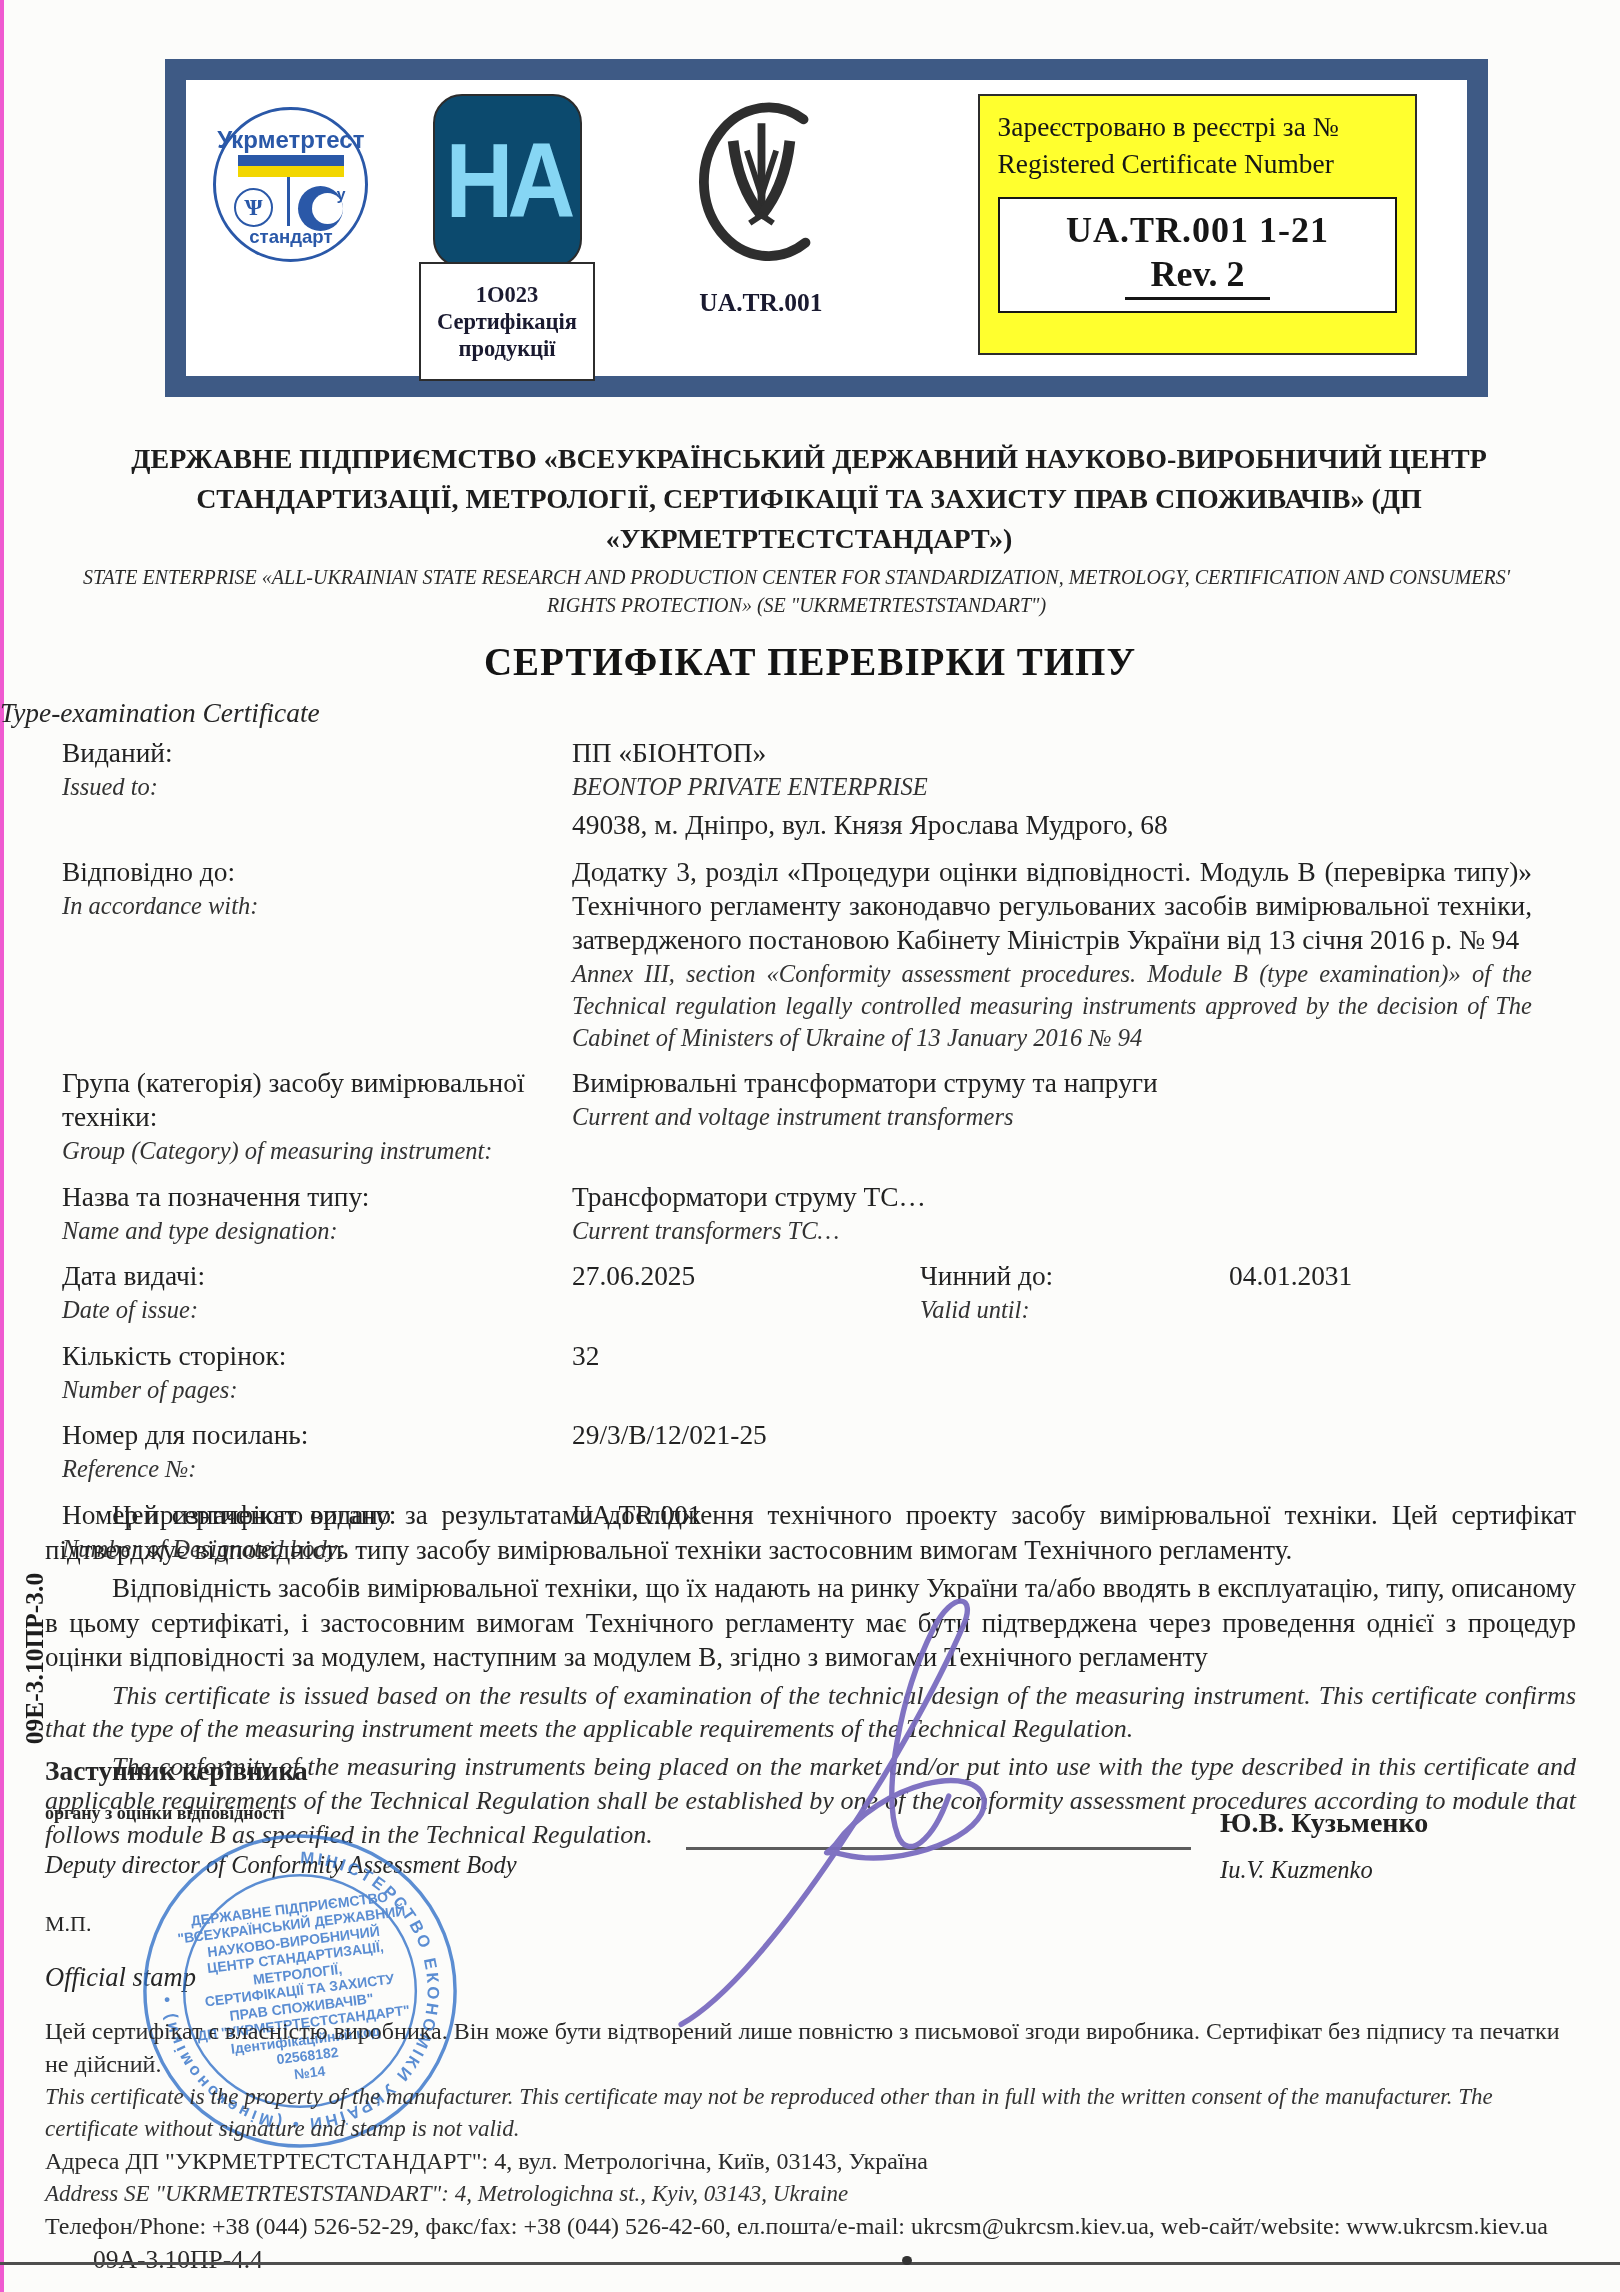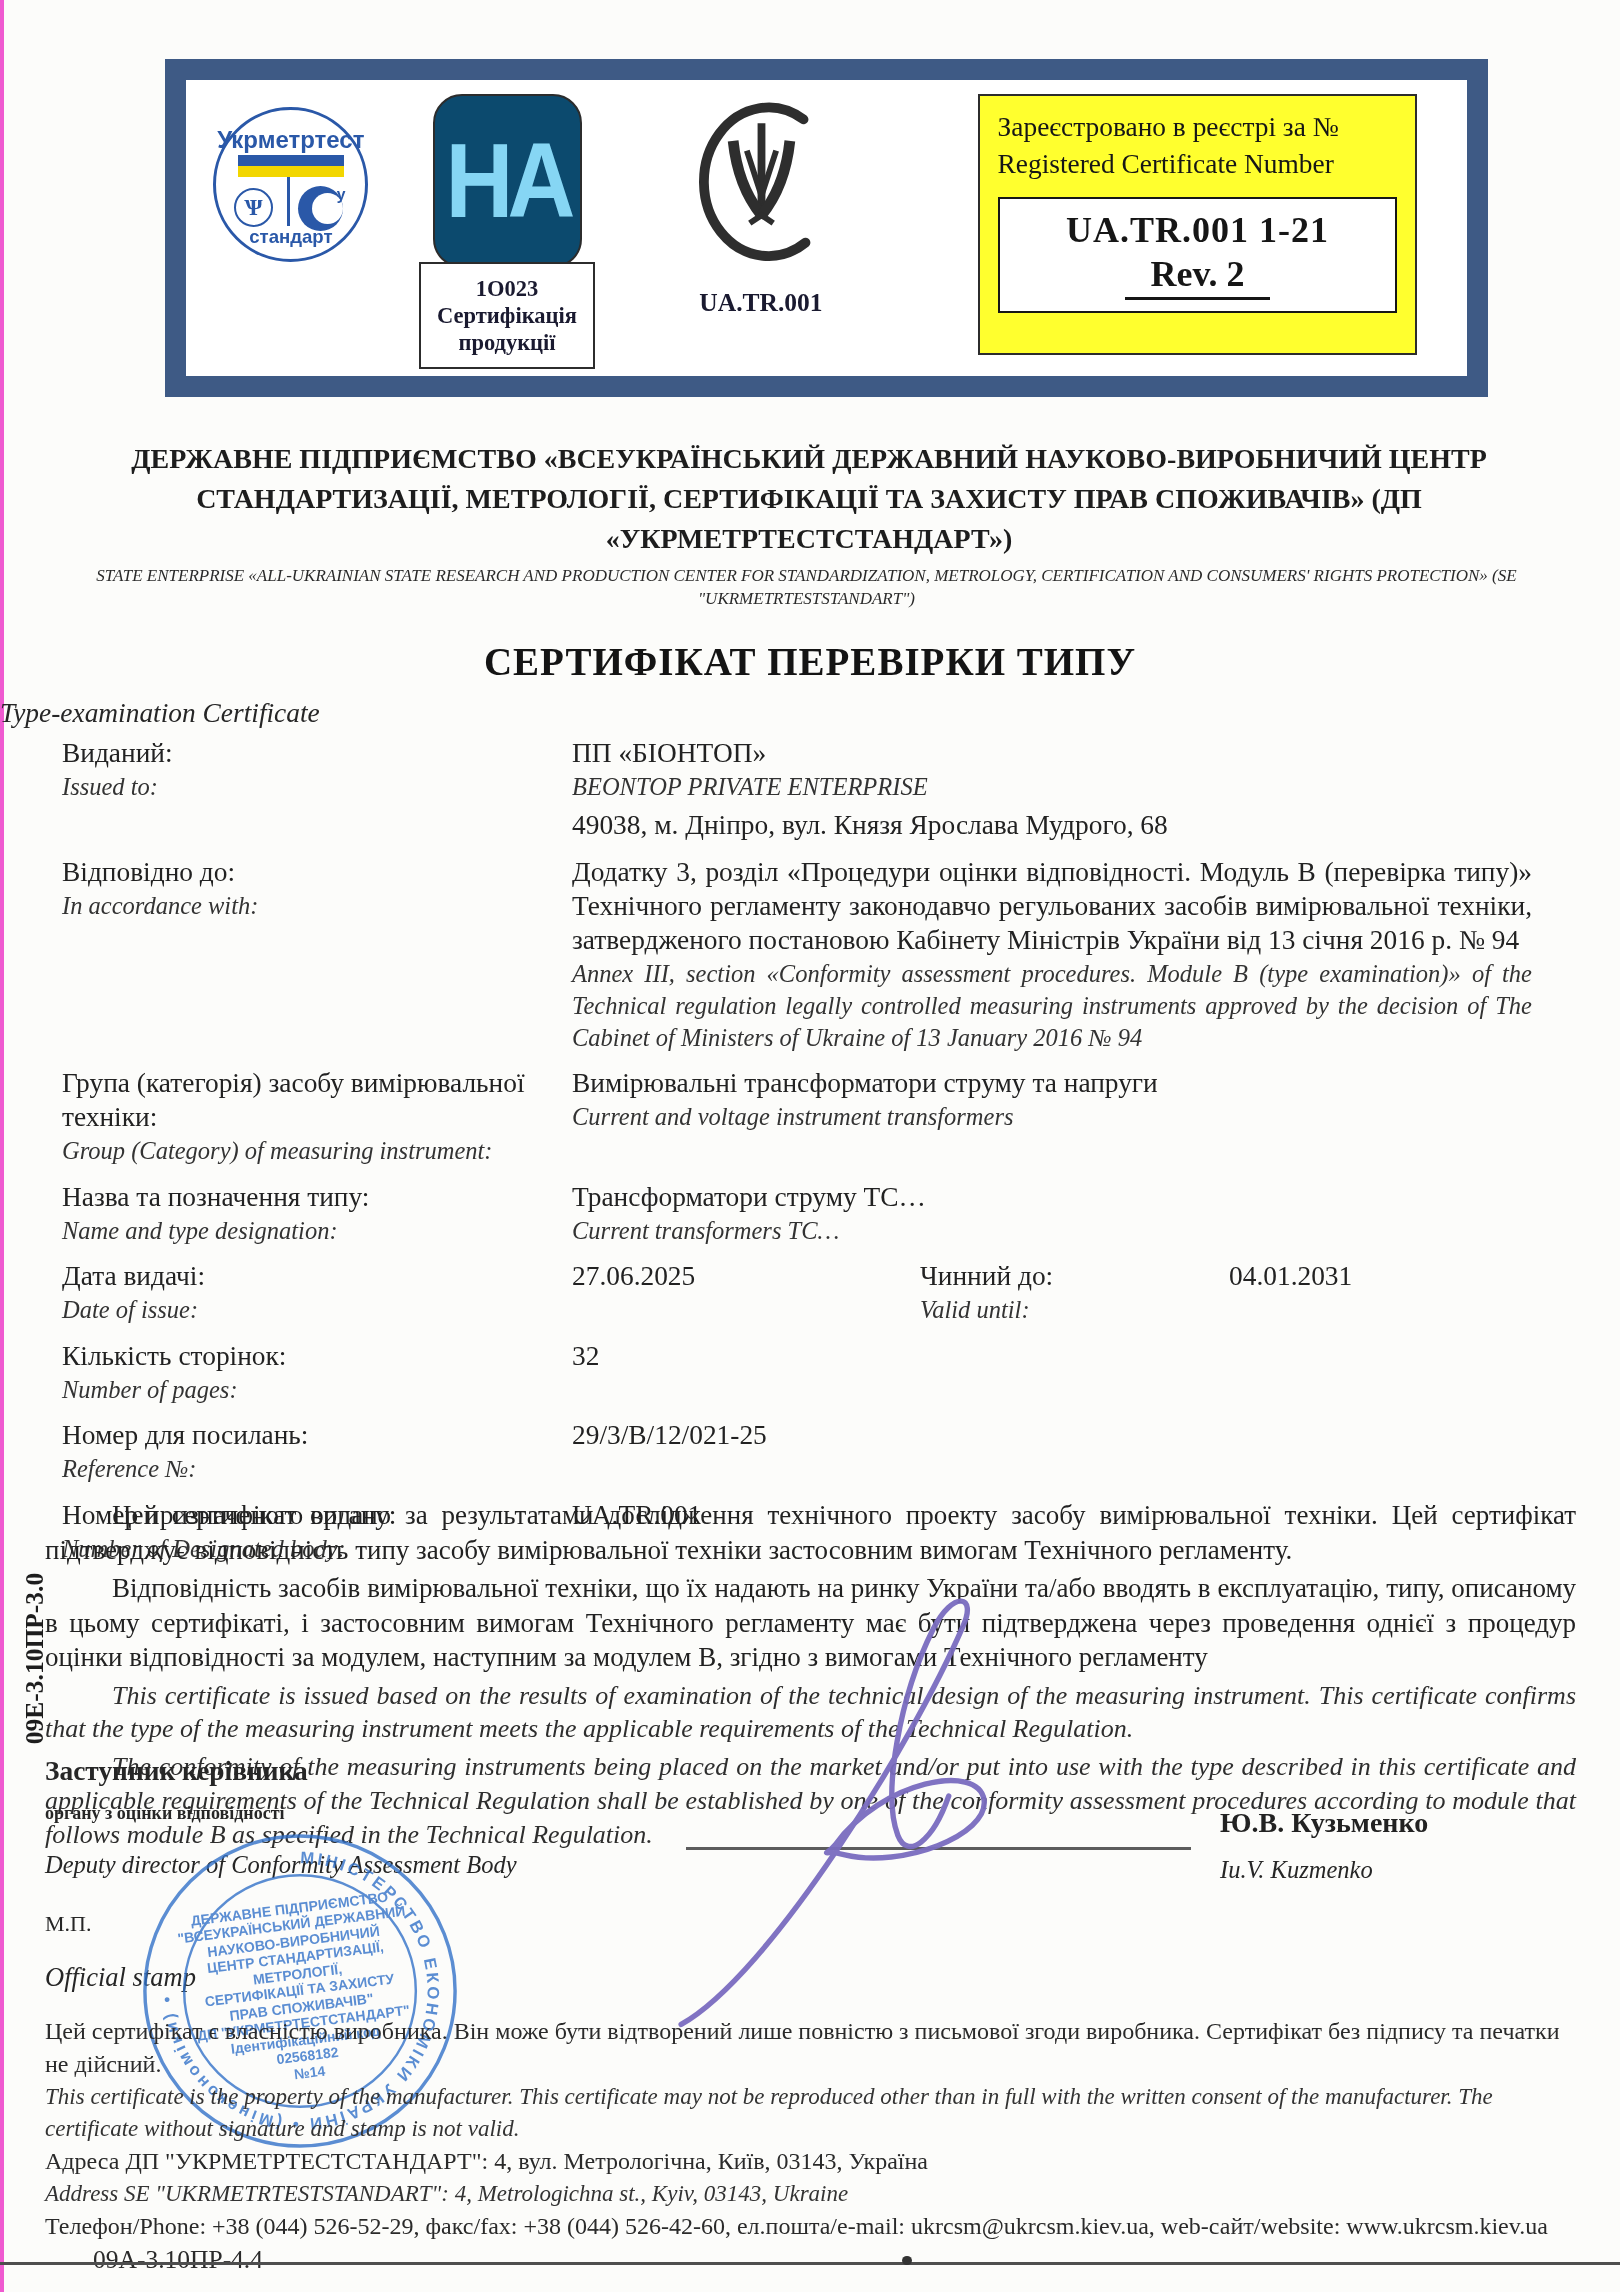--- a/index.html
+++ b/index.html
@@ -27,38 +27,38 @@
   .ucres{position:absolute;left:82px;top:76px;width:45px;height:45px;}
   .ucres .full{position:absolute;left:0;top:0;width:45px;height:45px;background:#2a58a8;border-radius:50%;}
   .ucres .cut{position:absolute;left:13.7px;top:6.9px;width:31px;height:31px;background:#fff;border-radius:50%;}
   .ucres .y{position:absolute;right:-2px;top:0;font-family:"Liberation Sans",sans-serif;font-size:15.7px;font-weight:bold;color:#2a58a8;}
   
   .naau{position:absolute;left:247px;top:13.7px;width:149px;height:174px;background:#0c4a6e;border:2.9px solid #2c2c2c;
         border-radius:29px;display:flex;align-items:center;justify-content:center;}
   .naau span{font-family:"Liberation Sans",sans-serif;font-weight:bold;font-size:94px;color:#86d6f4;
              letter-spacing:-5.9px;transform:scaleY(1.12);}
   .ncap{position:absolute;left:233px;top:182px;width:176px;border:2.9px solid #2c2c2c;background:#fff;
-        text-align:center;padding:11px 2px;font-weight:bold;font-size:22.5px;line-height:1.2;color:#1a1a30;}
+        text-align:center;padding:17px 2px;font-weight:bold;font-size:22.5px;line-height:1.2;color:#1a1a30;}
   
   .tri{position:absolute;left:502px;top:13.7px;width:147px;height:176px;}
   .tricap{position:absolute;left:482px;top:208px;width:186px;text-align:center;font-weight:bold;
           font-size:25.5px;color:#1a1a30;}
   
   .reg{position:absolute;left:792px;top:13.7px;width:439px;height:261px;background:#ffff2e;border:2px solid #2c2c2c;
        padding:13.7px 17.6px;}
   .reg .lbl{font-size:27.4px;line-height:1.32;color:#161616;}
   .regnum{margin-top:15.7px;background:#fff;border:2.9px solid #161616;text-align:center;padding:9.8px 3.9px 0 3.9px;height:116px;}
   .regnum .n{font-size:36px;font-weight:bold;letter-spacing:1px;color:#161616;}
   .regnum .r{font-size:36px;font-weight:bold;color:#161616;display:inline-block;border-bottom:3.9px solid #161616;
              padding:0 25.5px 2px 25.5px;margin-top:2px;}
   
   .org-ua{position:absolute;left:108px;top:439px;width:1402px;text-align:center;font-weight:bold;
           font-size:28px;line-height:1.42;color:#1d1d1d;}
-  .org-en{position:absolute;left:64px;top:564px;width:1485px;text-align:center;font-style:italic;
-          font-size:17px;line-height:1.38;color:#2a2a2a;}
+  .org-en{position:absolute;left:54px;top:564px;width:1485px;text-align:center;font-style:italic;
+          font-size:20px;line-height:1.38;color:#2a2a2a;}
   .title-ua{position:absolute;left:0;top:639px;width:1620px;text-align:center;font-weight:bold;
             font-size:39px;letter-spacing:1px;color:#141414;}
   .title-en{position:absolute;left:0;top:698px;width:1576px;text-align:left;font-style:italic;font-size:27.4px;}
   
   .fields{position:absolute;left:62px;top:737px;width:1470px;}
   .frow{display:flex;margin-bottom:13.7px;}
   .fl{width:510px;flex:0 0 510px;}
   .fv{flex:1;}
   .ua{font-size:27.4px;line-height:1.24;color:#222;}
   .en{font-size:24.5px;line-height:1.3;font-style:italic;color:#333;}

